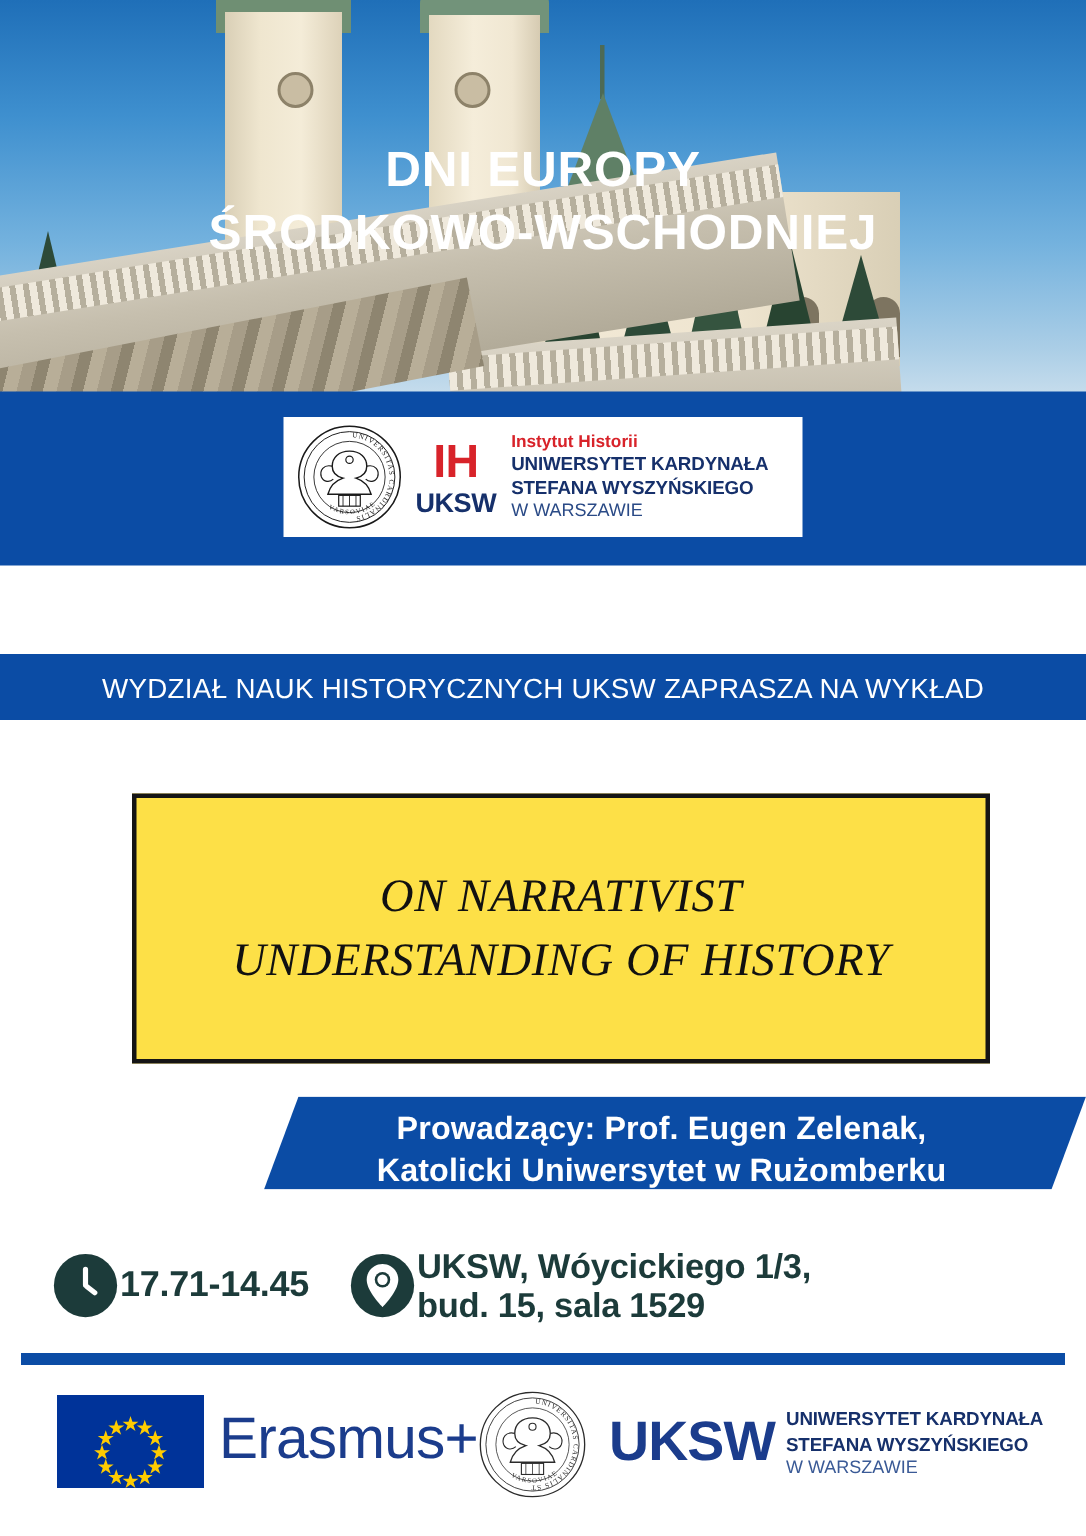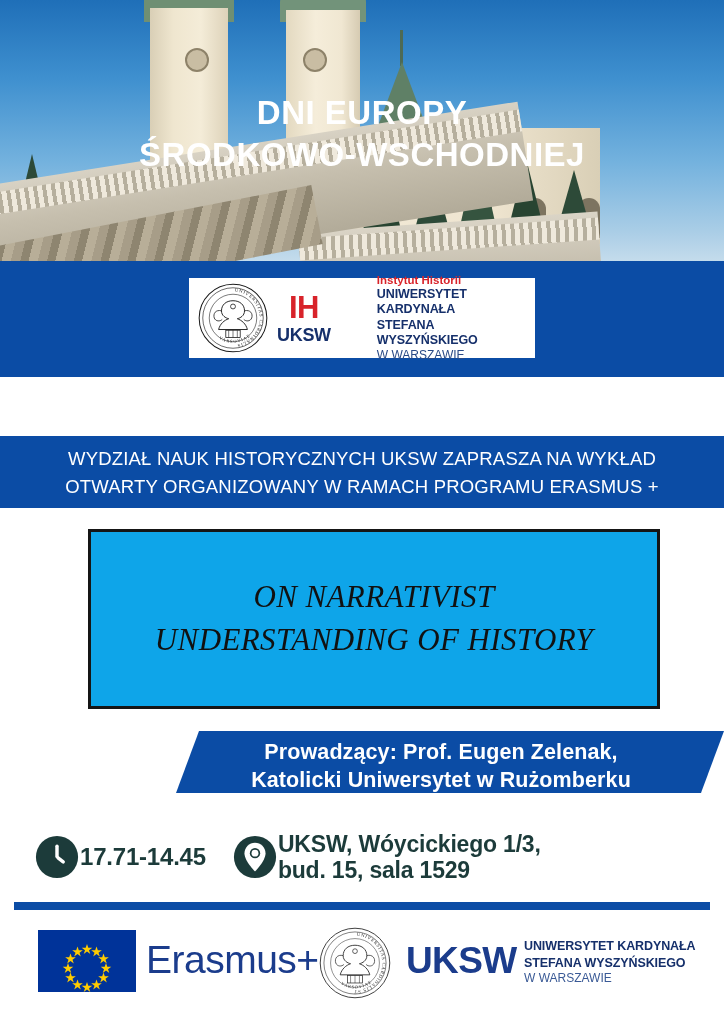--- a/index.html
+++ b/index.html
@@ -210,21 +210,20 @@
     display: block;
     color: #16306B;
     font-weight: bold;
     font-size: 18px;
     margin-top: 3px;
     letter-spacing: -0.3px;
   }
   .ih-text {
     flex: 1 1 auto;
     line-height: 1.22;
-    margin-left: 36px;
   }
   .ih-text .t-red {
     display: block;
     color: #D8232A;
     font-weight: bold;
     font-size: 11.5px;
   }
   .ih-text .t-navy {
     display: block;
     color: #16306B;
@@ -236,41 +235,41 @@
     display: block;
     color: #2a4a86;
     font-weight: normal;
     font-size: 12px;
   }
 
   
   .invite {
     position: absolute;
     left: 0; top: 436px;
-    width: 724px; height: 72px;
+    width: 724px; height: 44px;
     background: #0B4CA5;
     color: #ffffff;
     font-size: 18.5px;
     font-weight: 500;
     line-height: 1.5;
     letter-spacing: 0.2px;
     text-align: center;
     padding-top: 9px;
     box-sizing: border-box;
   }
   .invite .il1 { display: block; }
   .invite .il2 { display: block; }
 
   
   .title-box {
     position: absolute;
     left: 88px; top: 529px;
     width: 566px; height: 174px;
     border: 3px solid #151515;
-    background: #0ea5e9;
+    background: #fde047;
     display: flex;
     align-items: center;
     justify-content: center;
   }
   .title-box .inner {
     font-family: "Liberation Serif", serif;
     font-style: italic;
     font-size: 31px;
     line-height: 1.38;
     color: #111111;

